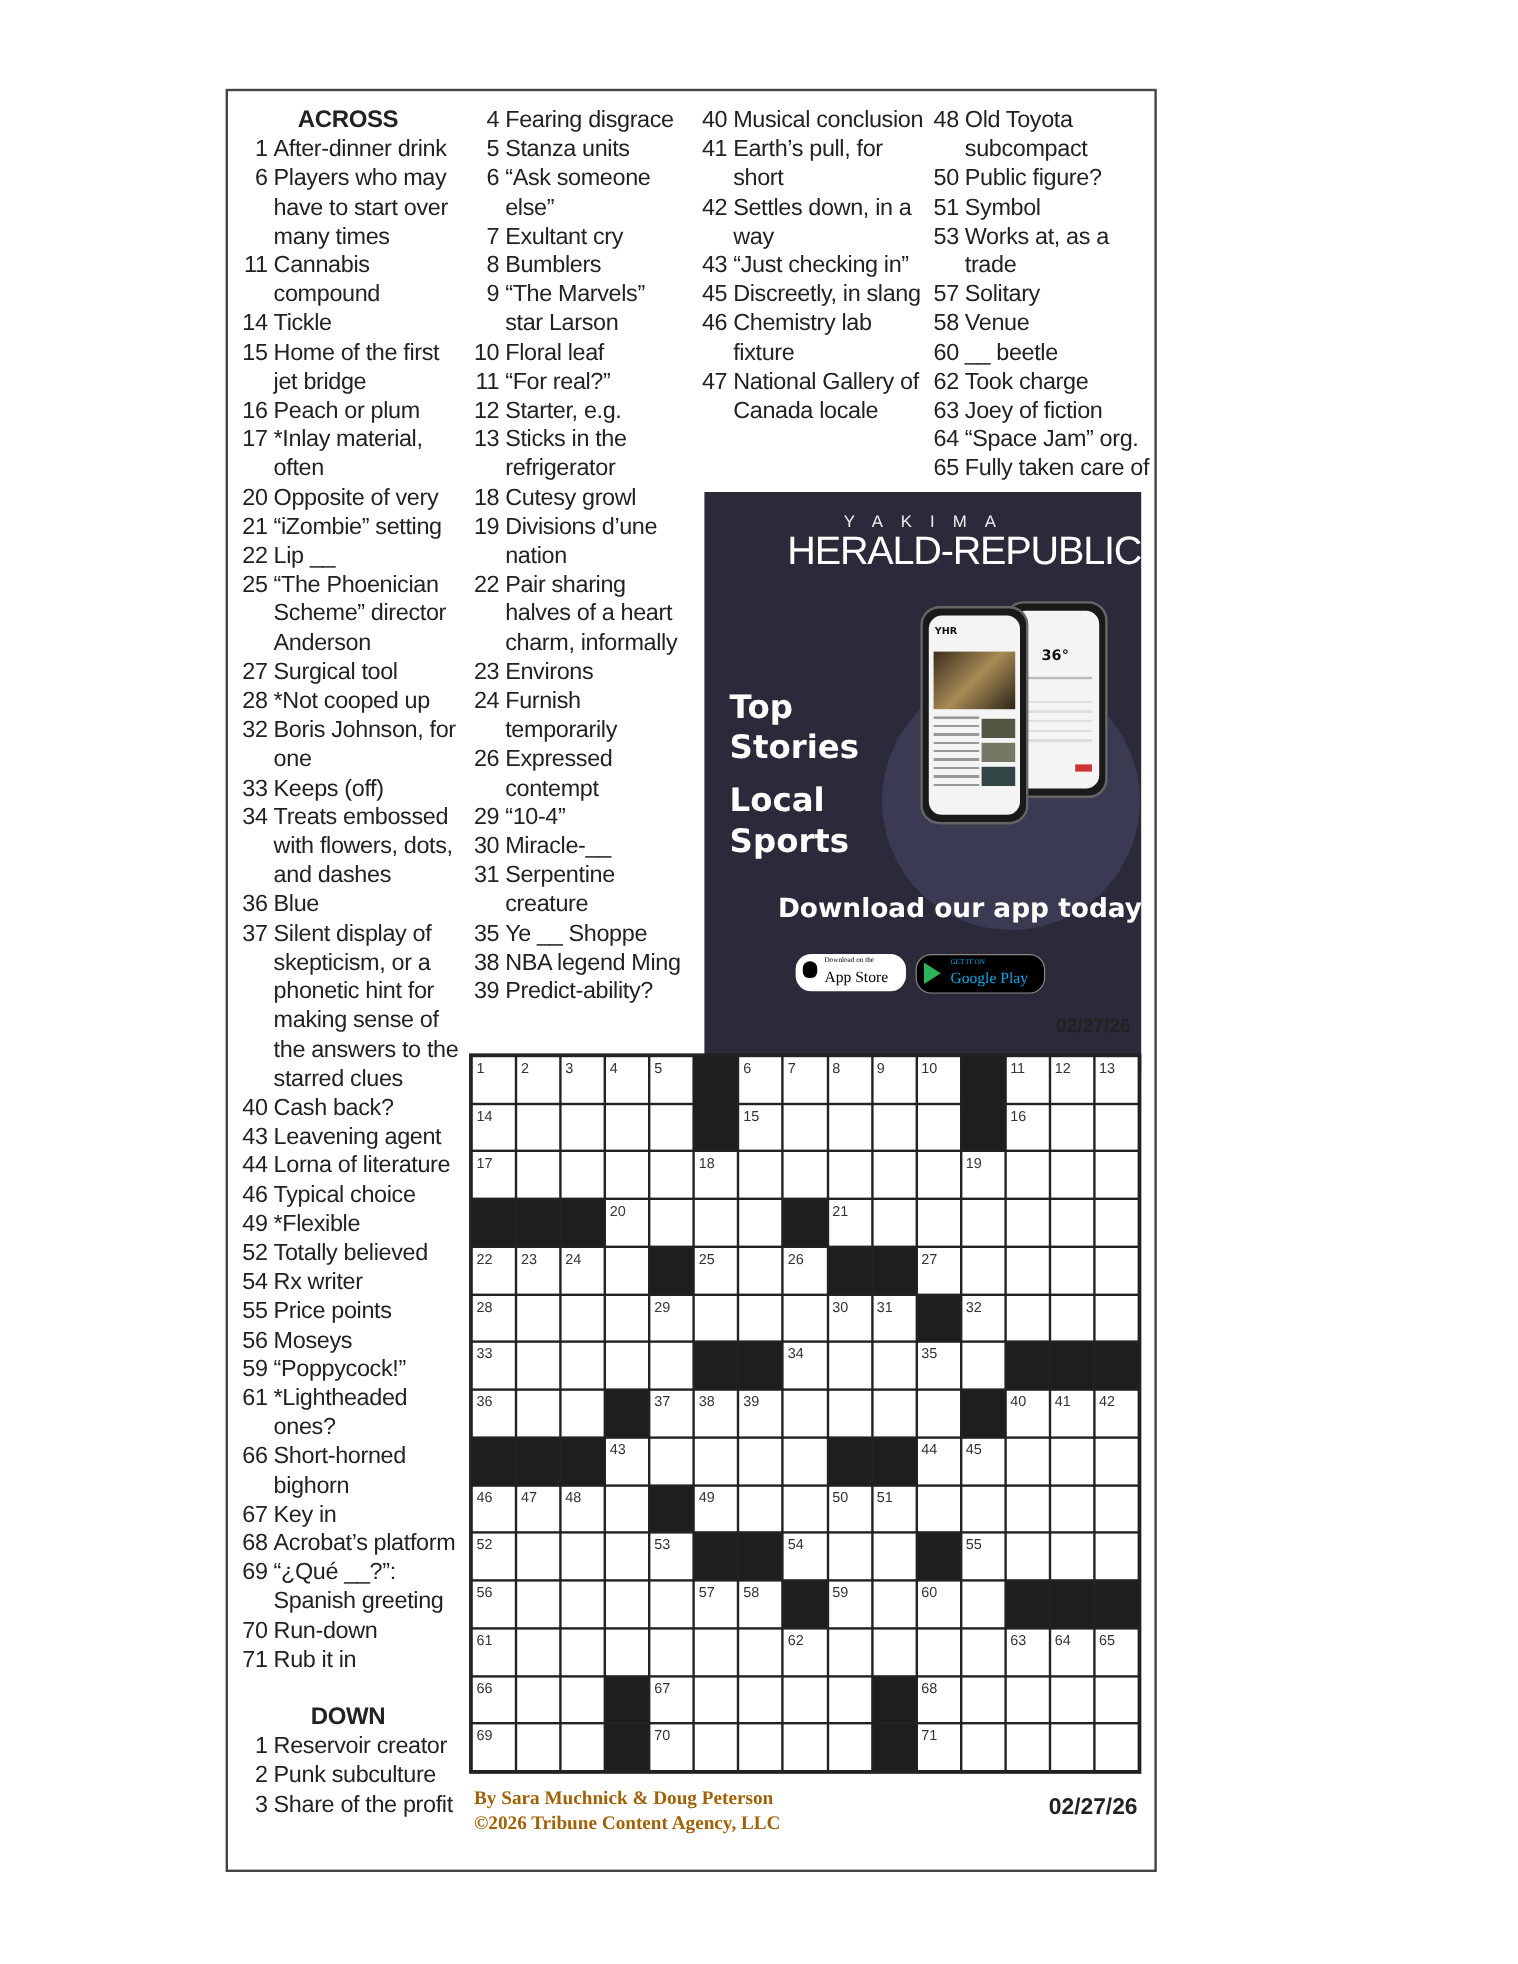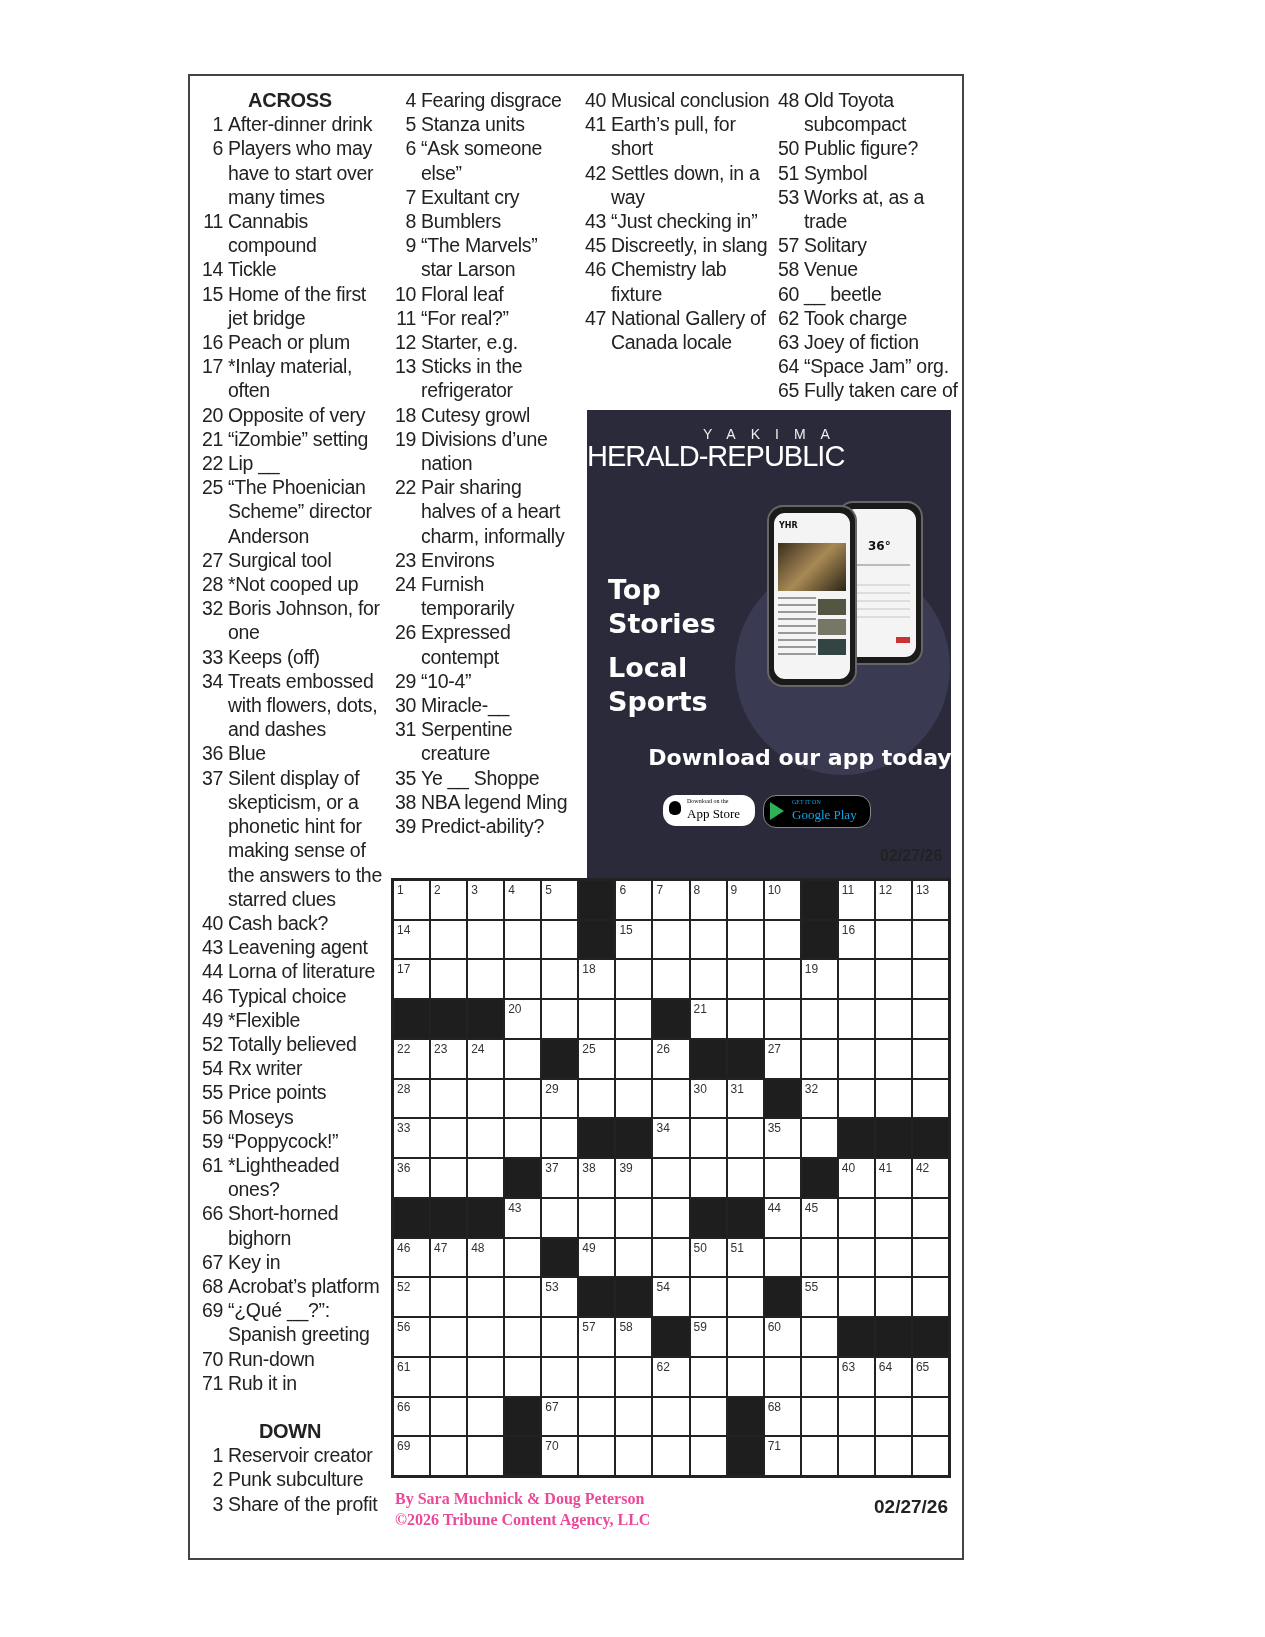--- a/index.html
+++ b/index.html
@@ -11,38 +11,38 @@
   .col3 { left: 583px; top: 88px; width: 190px; }
   .col4 { left: 776px; top: 88px; width: 190px; }
   .heading { font-weight: bold; text-align: center; font-size: 20px; width: 180px; }
   .clue { display: flex; }
   .clue .num { width: 28px; text-align: right; flex: none; padding-right: 5px; box-sizing: border-box; }
   .clue .txt { flex: 1; }
   .gap { height: 24px; }
   
   .ad { position: absolute; left: 587px; top: 410px; width: 364px; height: 484px; background: #2a2a3a; color: #fff; font-family: "DejaVu Sans", sans-serif; overflow: hidden; }
   .ad .yak { position: absolute; top: 16px; width: 100%; text-align: center; font-size: 14px; letter-spacing: 15px; padding-left: 10px; box-sizing: border-box; color: #f0f0f0; font-family: "Liberation Sans", sans-serif; }
-  .ad .brand { position: absolute; top: 30px; width: 100%; text-align: left; font-size: 29px; letter-spacing: -1px; font-family: "Liberation Sans", sans-serif; }
+  .ad .brand { position: absolute; top: 30px; width: 100%; text-align: right; font-size: 33px; letter-spacing: -1px; font-family: "Liberation Sans", sans-serif; }
   .ad .tag { position: absolute; left: 21px; font-size: 27px; font-weight: bold; line-height: 34px; }
   .ad .glow { position: absolute; left: 148px; top: 150px; width: 215px; height: 215px; border-radius: 50%; background: #3a3a52; }
   .phone { position: absolute; border-radius: 16px; background: #1a1a1a; border: 2px solid #666; }
   .phone .screen { position: absolute; left: 5px; top: 6px; right: 5px; bottom: 6px; background: #f4f4f4; border-radius: 11px; overflow: hidden; padding-left: 12px; }
   .ad .cta { position: absolute; top: 335px; width: 100%; text-align: center; font-size: 22px; font-weight: bold; padding-left: 36px; }
   .store { position: absolute; top: 385px; height: 31px; border-radius: 13px; font-family: Liberation Serif, serif; }
   .store.apple { left: 76px; width: 92px; background: #fff; color: #000; }
   .store.google { left: 176px; width: 106px; background: #000; color: #0ea5e9; border: 1px solid #888; }
   .store .small { position: absolute; top: 3px; font-size: 6px; }
   .store .big { position: absolute; top: 11px; font-size: 13px; }
   .date-top { position: absolute; left: 880px; top: 847px; font-size: 16px; font-weight: bold; }
   
   .grid { position: absolute; left: 391px; top: 878px; width: 560px; height: 600px; border: 3px solid #222; box-sizing: border-box; background: #222; display: grid; grid-template-columns: repeat(15, 1fr); grid-template-rows: repeat(15, 1fr); gap: 2px; }
   .cell { background: #fff; position: relative; }
   .cell.black { background: #1e1e1e; }
   .cell .n { position: absolute; left: 3px; top: 2px; font-size: 12px; color: #333; }
-  .byline { position: absolute; left: 395px; top: 1488px; font-family: "Liberation Serif", serif; font-weight: bold; font-size: 16px; line-height: 21px; color: #ec4899; }
+  .byline { position: absolute; left: 395px; top: 1488px; font-family: "Liberation Serif", serif; font-weight: bold; font-size: 16px; line-height: 21px; color: #a16207; }
   .date-bottom { position: absolute; left: 874px; top: 1496px; font-size: 19px; font-weight: bold; }
 </style>
 </head>
 <body>
 
 <div class="frame"></div>
 
 <div class="col col1" id="col1">
     <div class="heading">ACROSS</div>
     <div class="clue">

